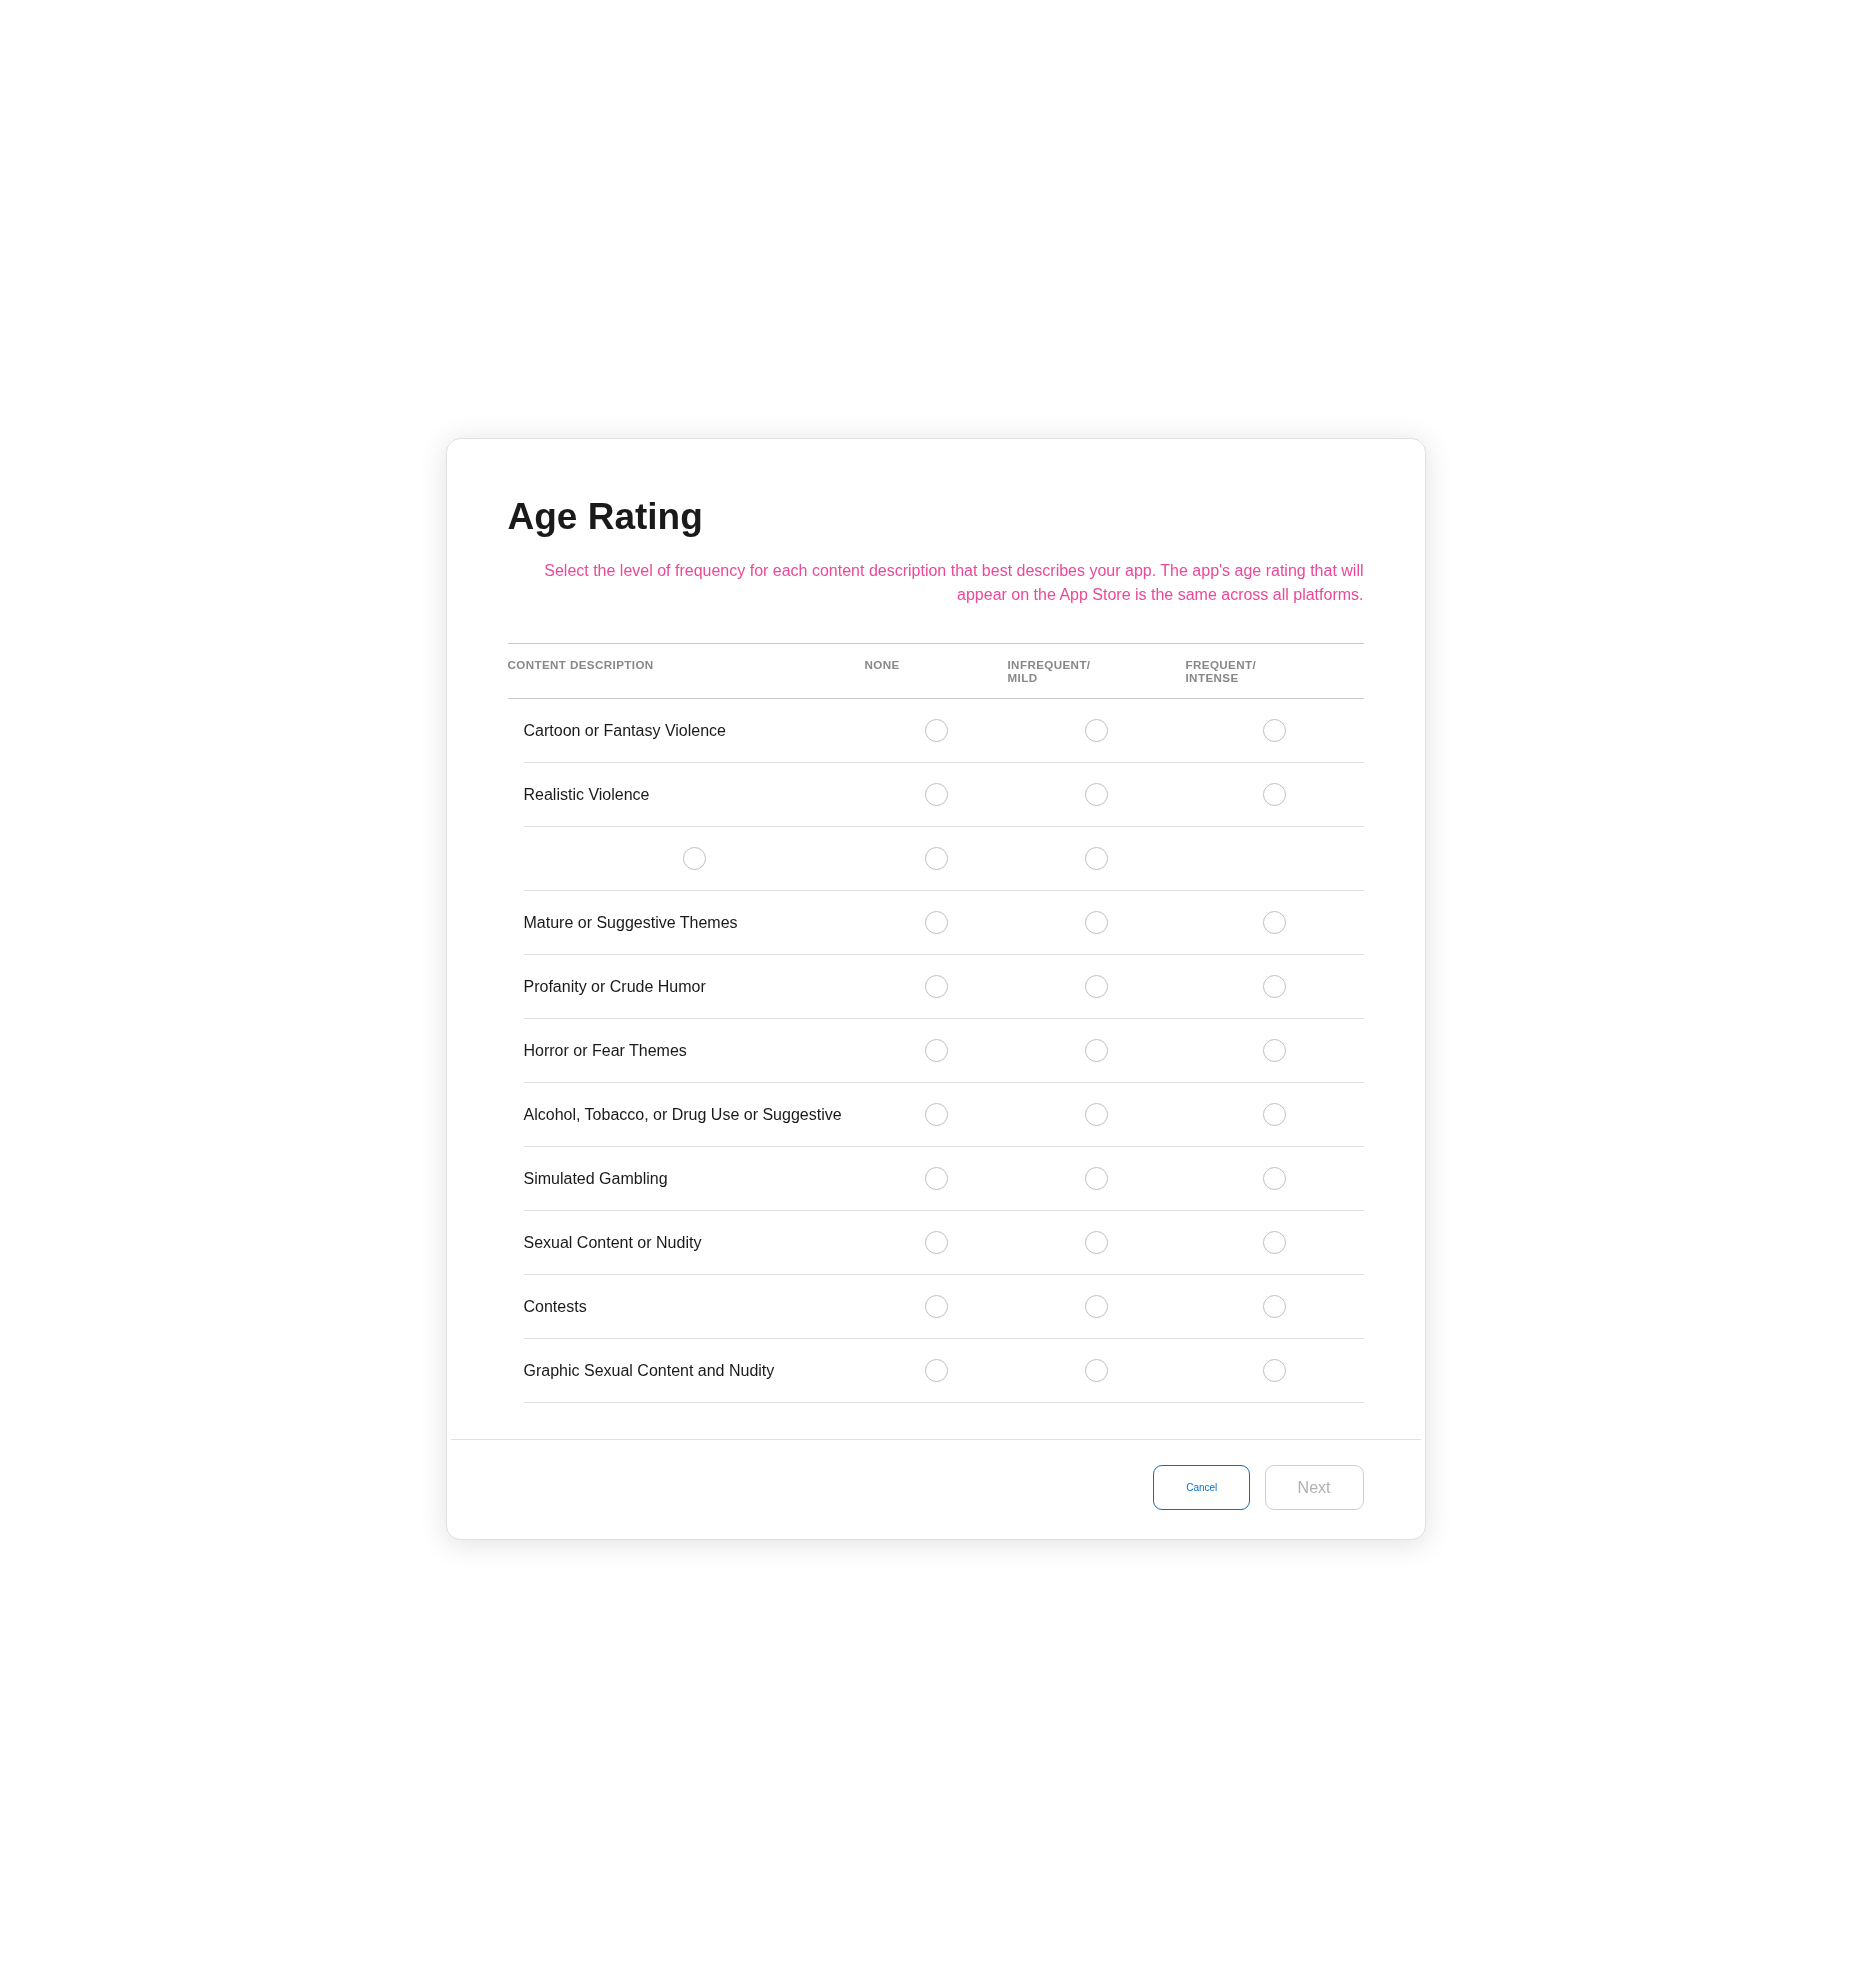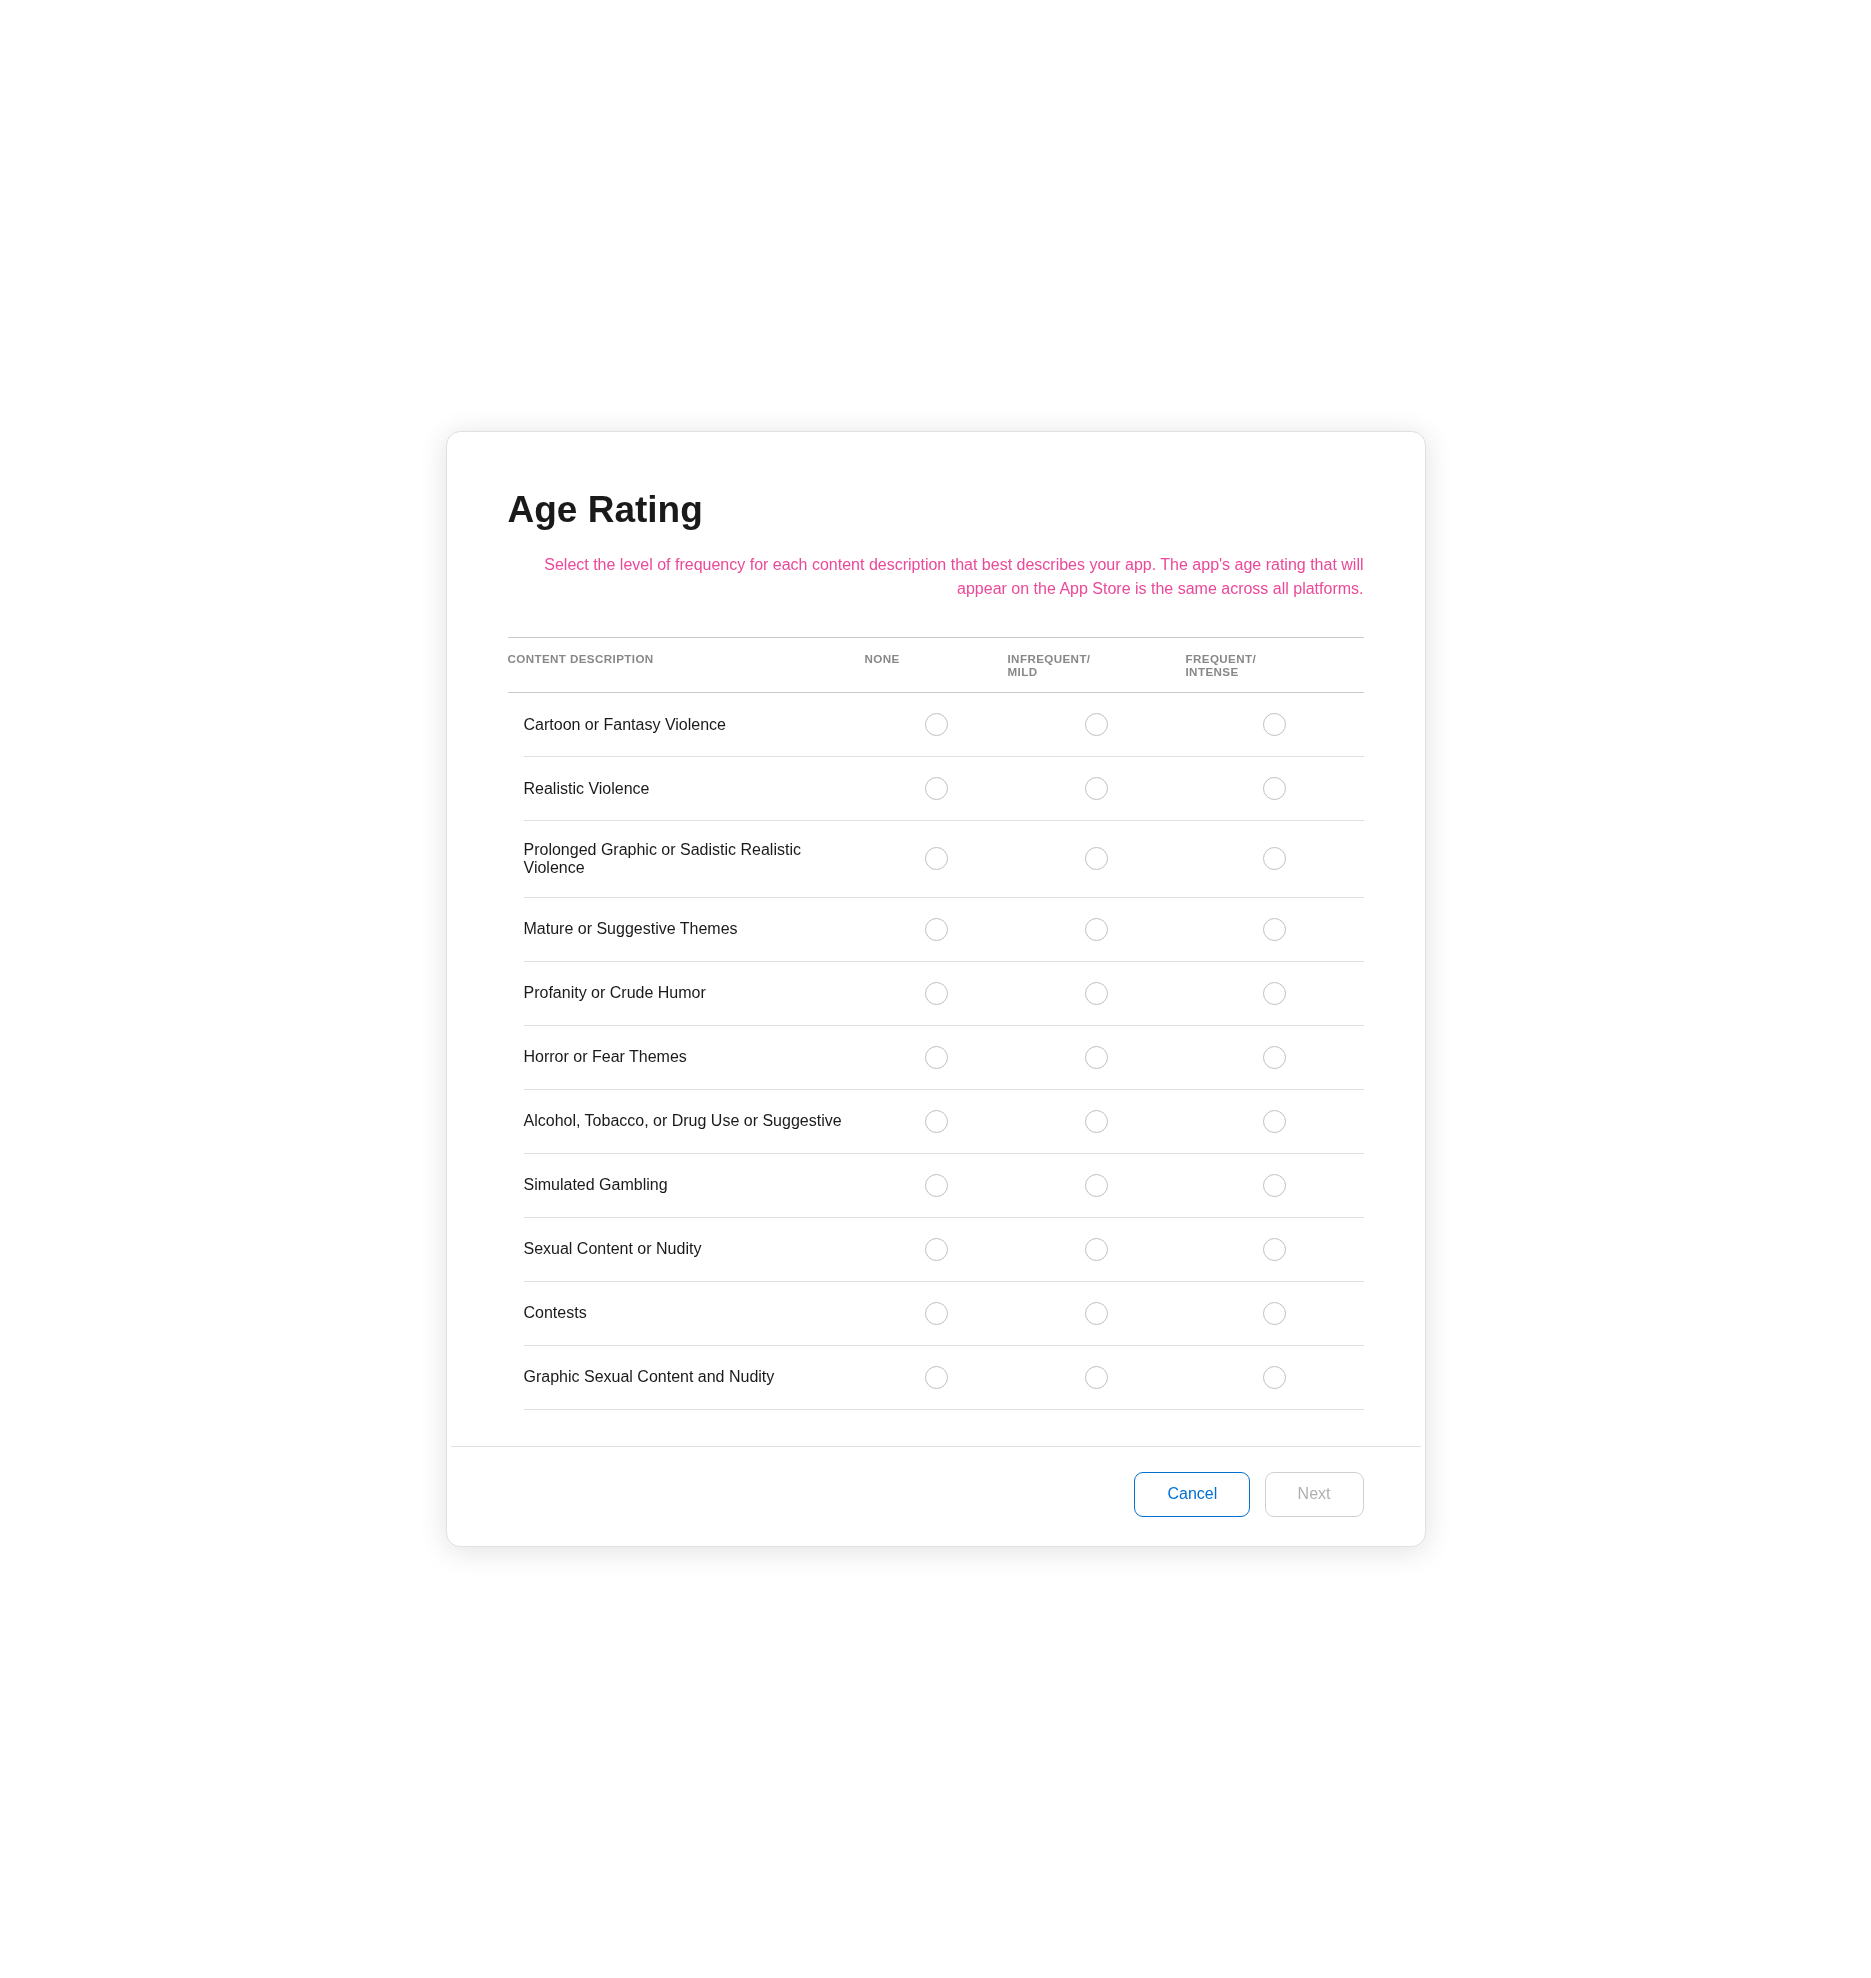--- a/index.html
+++ b/index.html
@@ -127,21 +127,21 @@
       gap: 14.3px;
       background: #ffffff;
     }
 
     .btn-cancel {
       padding: 12.5px 32px;
       border-radius: 9px;
       border: 1.3px solid #0070d2;
       background: #ffffff;
       color: #0070d2;
-      font-size: 16px;
+      font-size: 10px;
       font-weight: 500;
       cursor: pointer;
     }
 
     .btn-next {
       padding: 12.5px 32px;
       border-radius: 9px;
       border: 1.3px solid #d0d0d0;
       background: #ffffff;
       color: #b0b0b0;
@@ -185,21 +185,20 @@
               <input type="radio" class="radio-btn" name="row-realistic_violence" style="">
             </div>
             <div class="radio-cell">
               <input type="radio" class="radio-btn" name="row-realistic_violence" style="">
             </div>
             <div class="radio-cell">
               <input type="radio" class="radio-btn" name="row-realistic_violence" style="">
             </div>
           </div>
           <div class="table-row">
-            <div class="row-label">Prolonged Graphic or Sadistic Realistic Violence</div>
             <div class="radio-cell">
               <input type="radio" class="radio-btn" name="row-prolonged_graphic_violence" style="">
             </div>
             <div class="radio-cell">
               <input type="radio" class="radio-btn" name="row-prolonged_graphic_violence" style="">
             </div>
             <div class="radio-cell">
               <input type="radio" class="radio-btn" name="row-prolonged_graphic_violence" style="">
             </div>
           </div>

